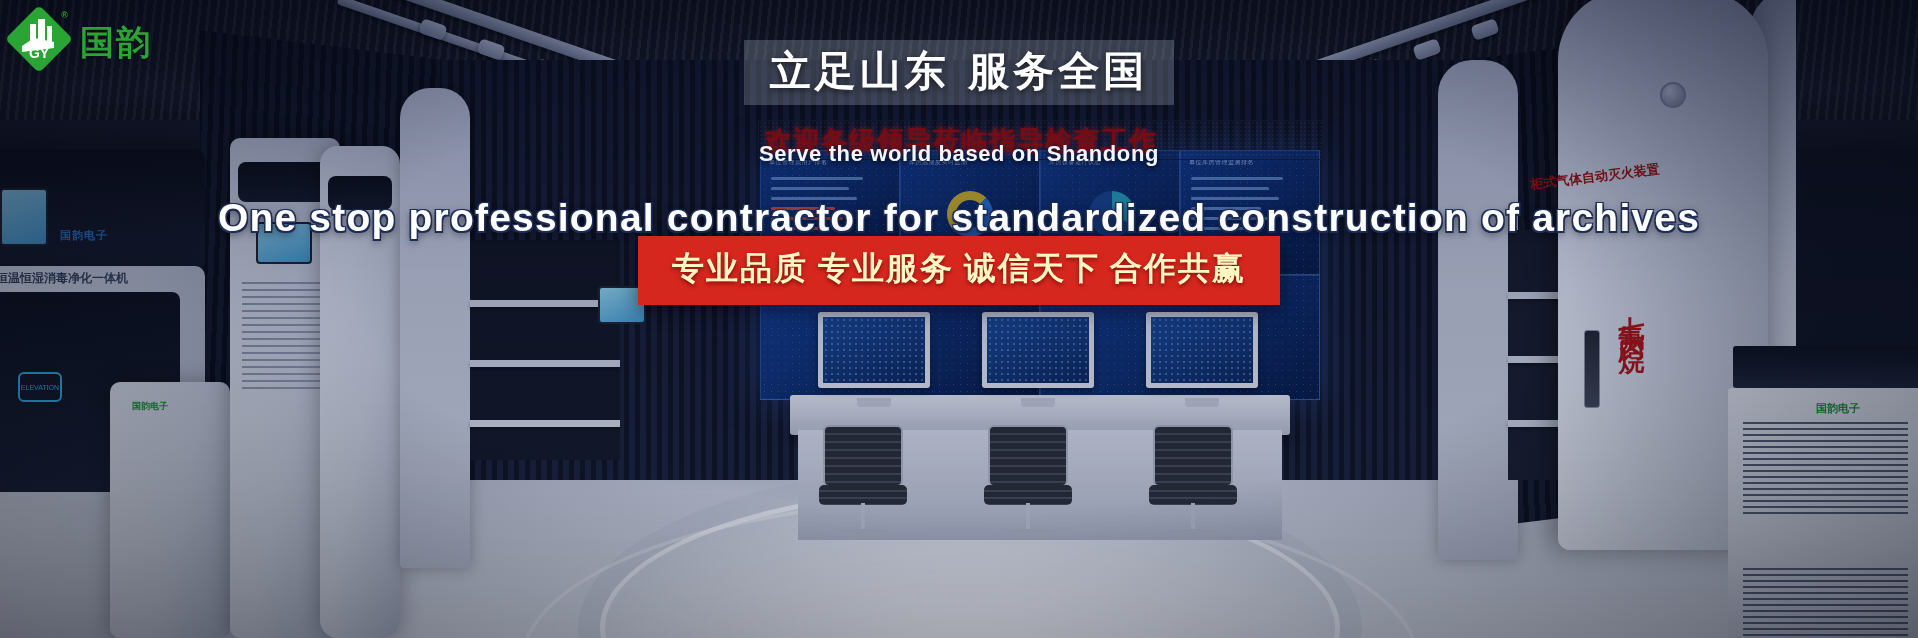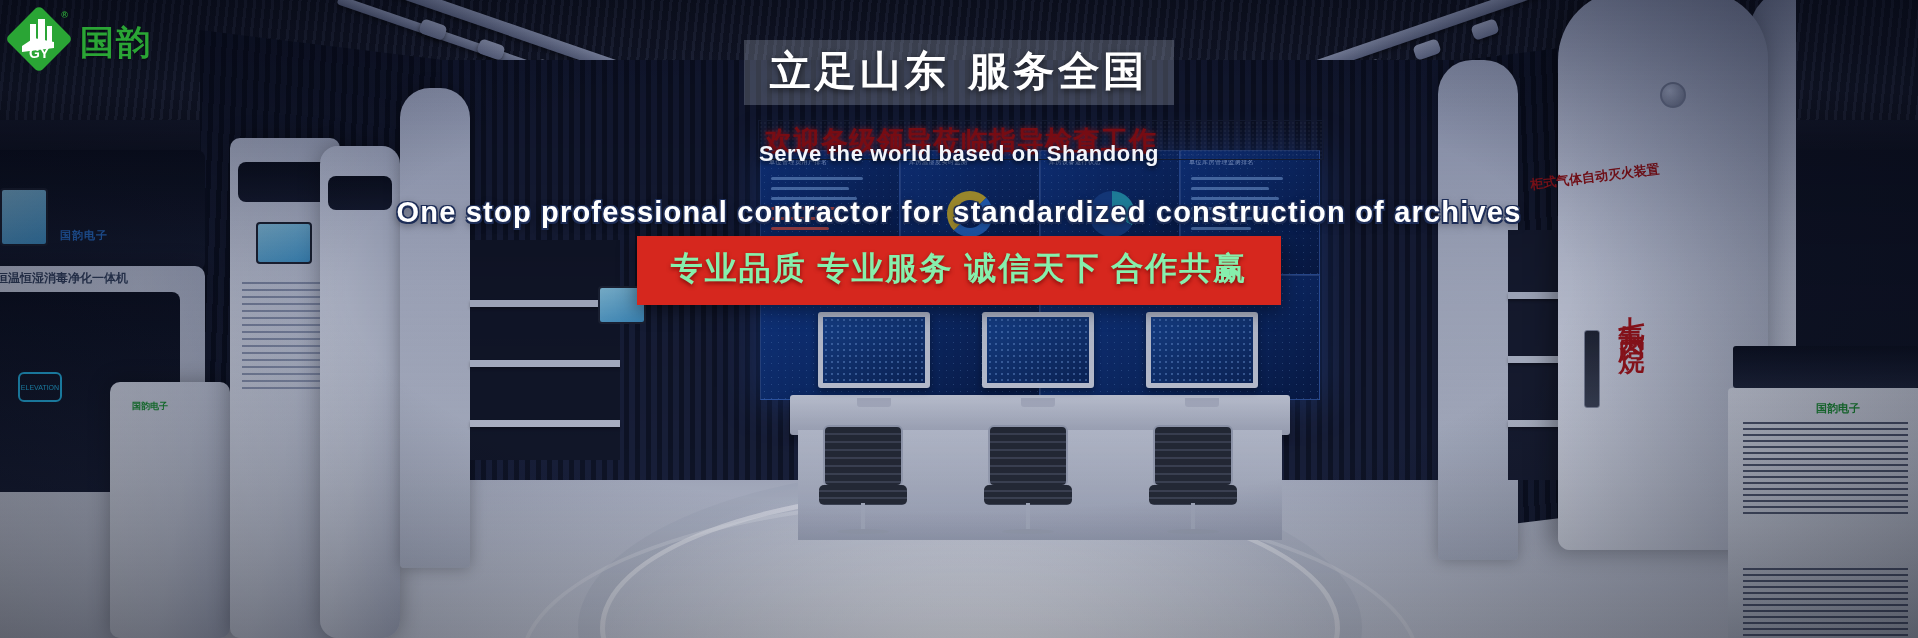--- a/index.html
+++ b/index.html
@@ -277,35 +277,35 @@
     font-size:59px; font-weight:700; color:#ffffff; letter-spacing:2px;
     font-family:"DejaVu Sans","Liberation Sans",sans-serif;
     text-shadow:
       -2px -2px 0 #1d2d57, 2px -2px 0 #1d2d57, -2px 2px 0 #1d2d57, 2px 2px 0 #1d2d57,
       0 4px 12px rgba(0,0,0,.65);
     white-space:nowrap;
   }
 
   .subhead {
     position:absolute; left:0; right:0; top:196px; text-align:center;
-    font-size:29px; font-weight:700; color:#ffffff; letter-spacing:1.2px;
+    font-size:39px; font-weight:700; color:#ffffff; letter-spacing:1.2px;
     text-shadow:
       -1.5px -1.5px 0 #1d2d57, 1.5px -1.5px 0 #1d2d57, -1.5px 1.5px 0 #1d2d57, 1.5px 1.5px 0 #1d2d57,
       0 3px 9px rgba(0,0,0,.6);
     white-space:nowrap;
   }
 
   .redbar-wrap { position:absolute; left:0; right:0; top:236px; text-align:center; }
   .redbar {
     display:inline-block; background:#d6271e; padding:11px 34px 14px;
     box-shadow:0 5px 18px rgba(0,0,0,.45);
   }
   .redbar-text {
-    font-size:32px; font-weight:700; color:#86efac; letter-spacing:2px;
-    font-family:Liberation Sans, sans-serif;
+    font-size:32px; font-weight:700; color:#fef9c3; letter-spacing:2px;
+    font-family:Liberation Serif, serif;
     text-shadow:0 2px 4px rgba(90,0,0,.7);
     white-space:nowrap;
   }
 </style>
 </head>
 <body>
 
 <div id="banner">
 
   <div class="scene">

